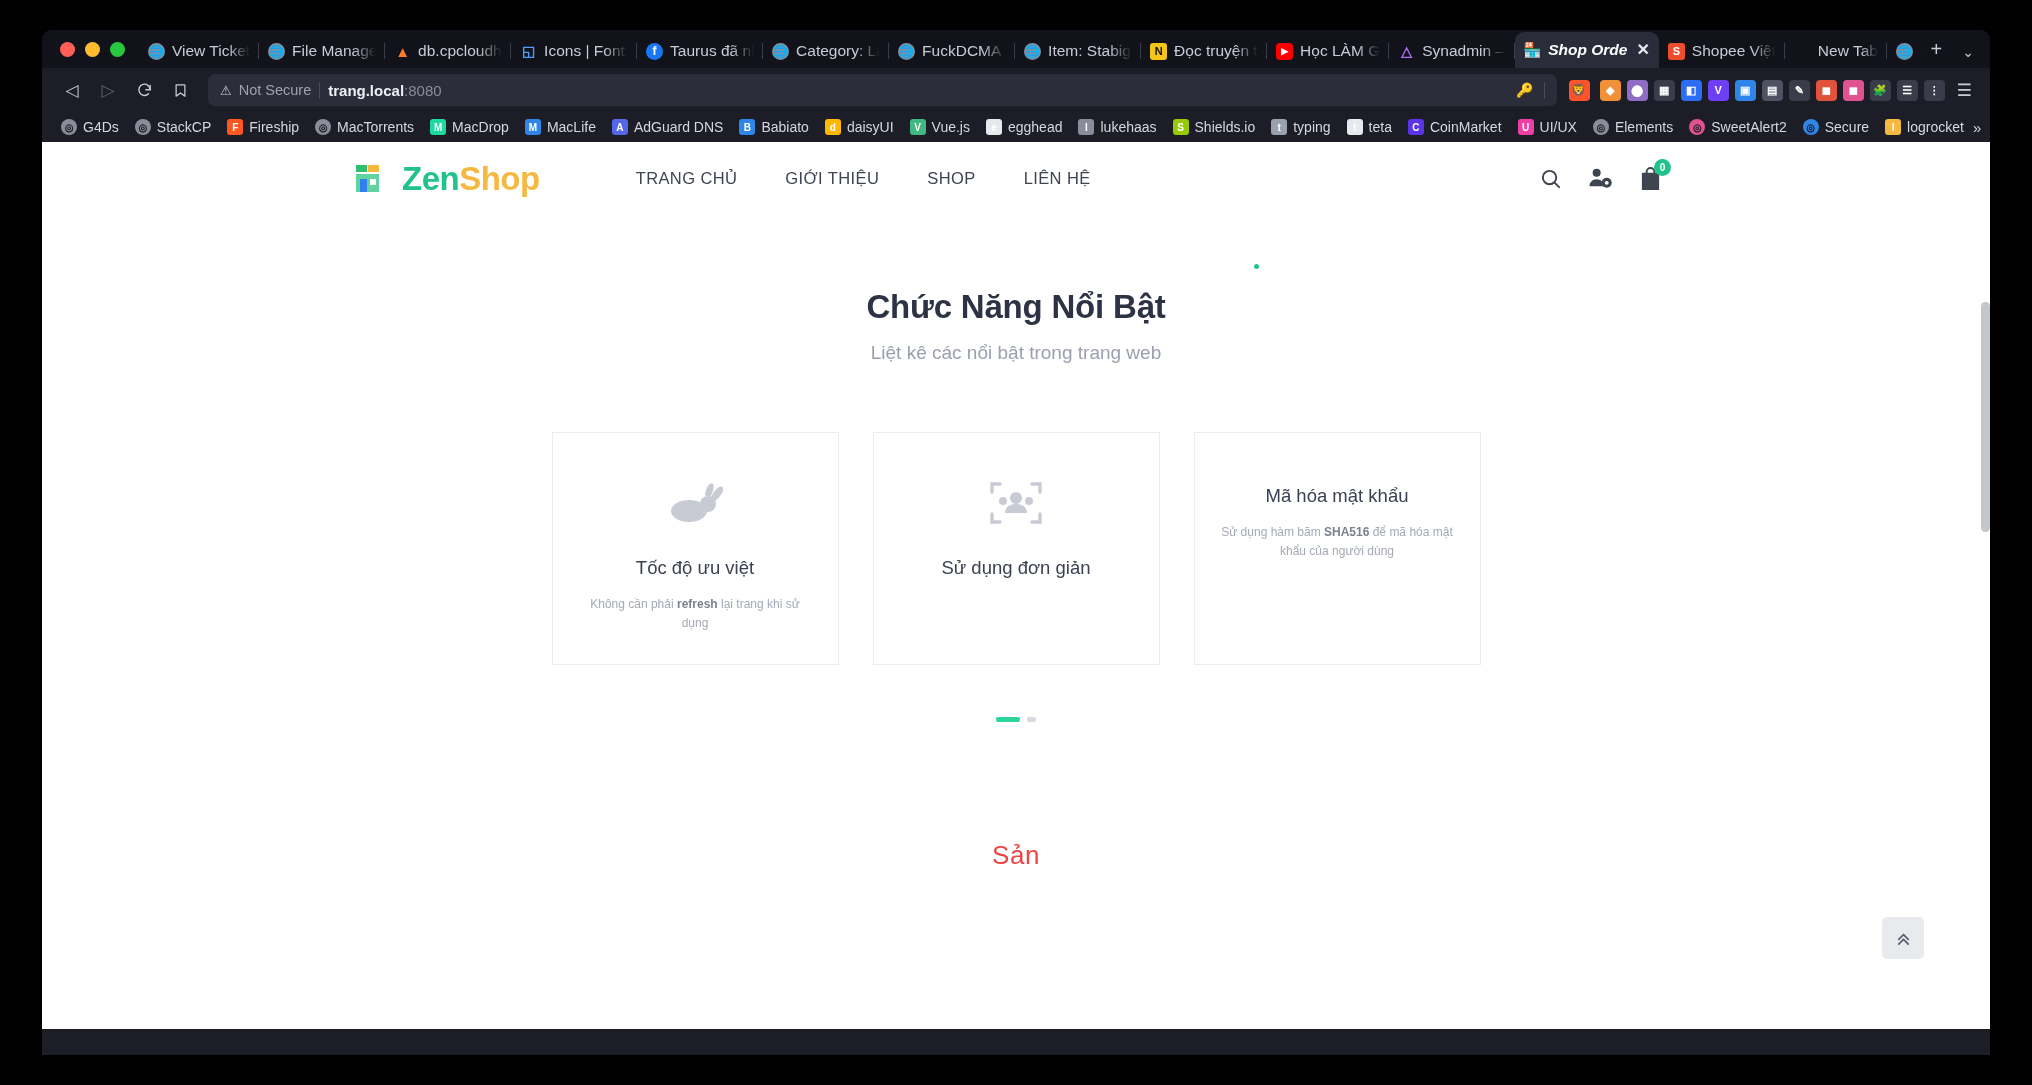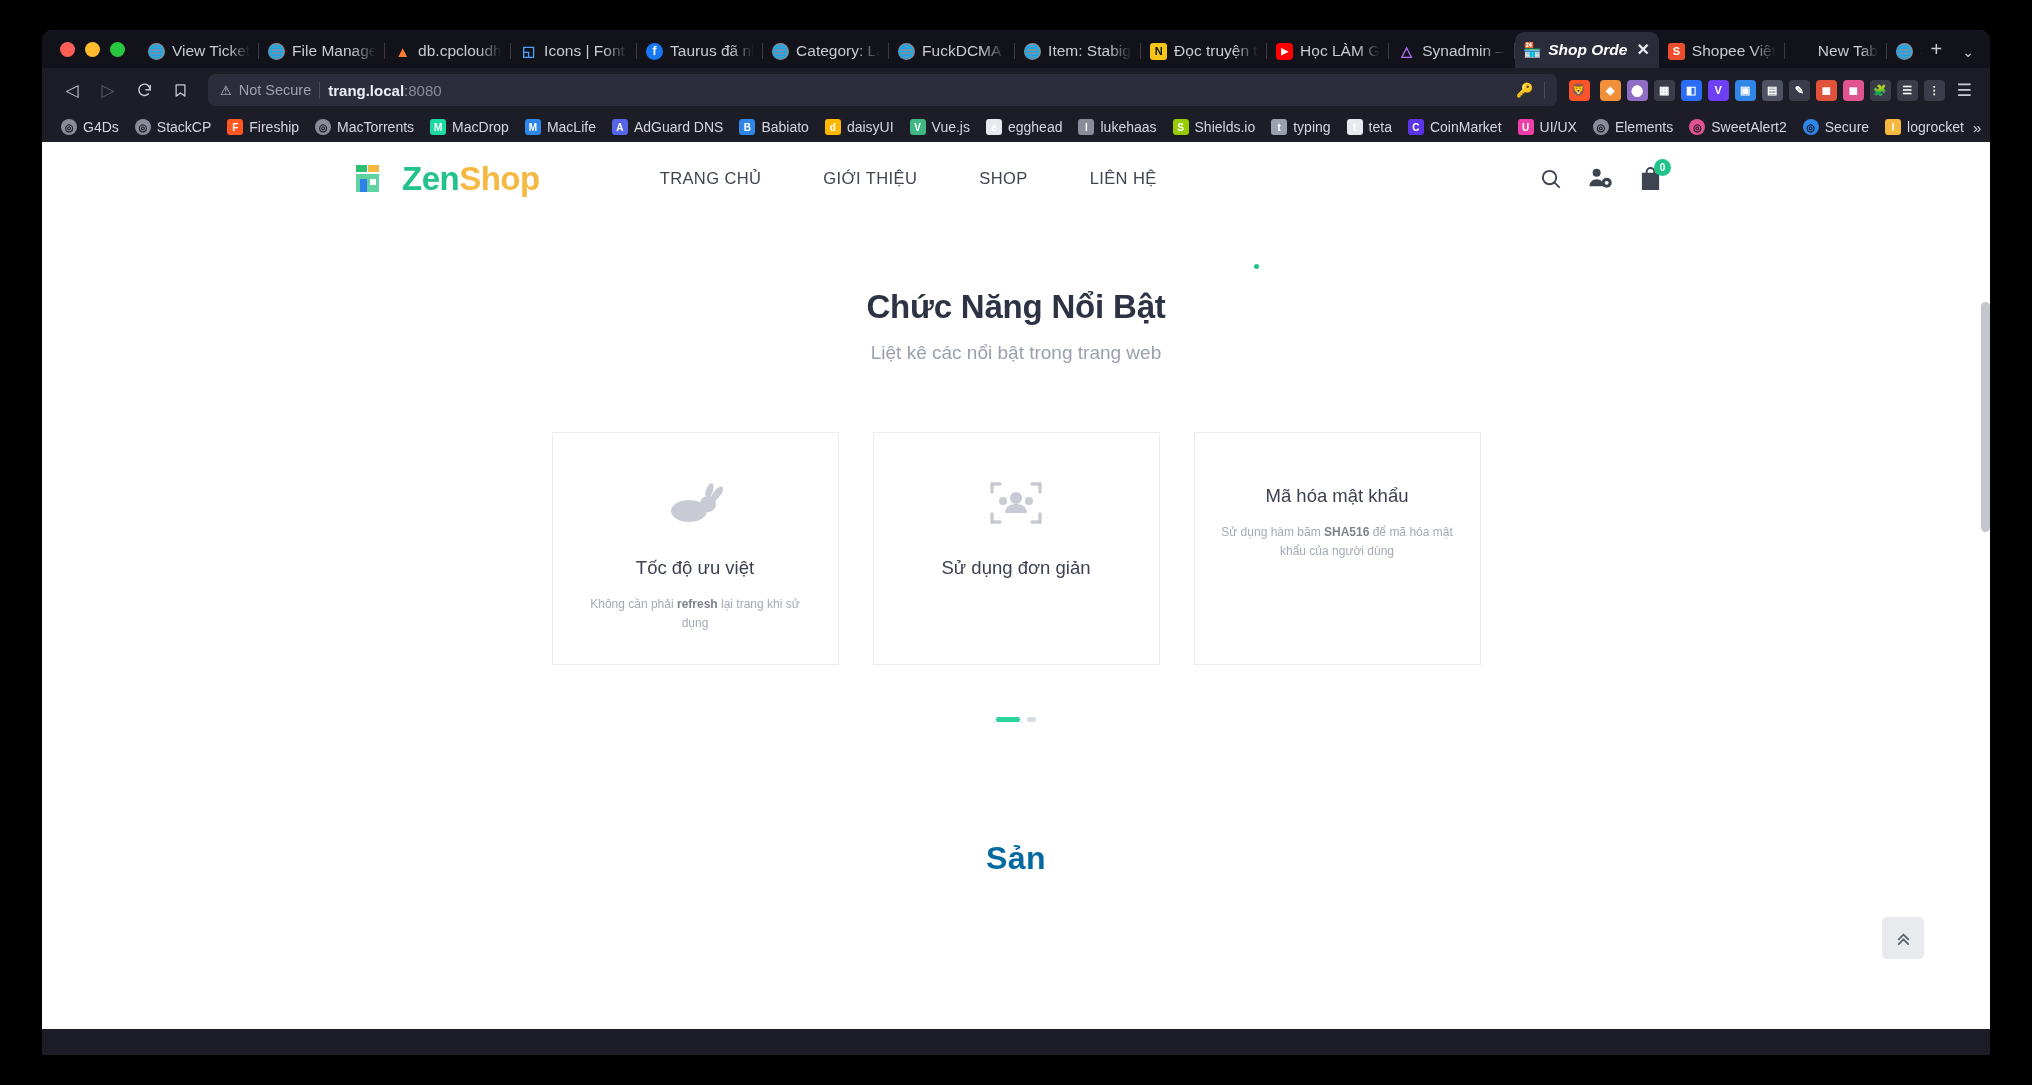--- a/index.html
+++ b/index.html
@@ -127,21 +127,21 @@
   .site-header {
     height: 74px; background: #fff; display: flex; align-items: center;
     padding: 0 8px 0 0; position: relative; border-bottom: 1px solid #fff;
   }
   .logo { display: flex; align-items: center; gap: 8px; margin-left: 312px; }
   .logo-mark { width: 40px; height: 36px; position: relative; }
   .logo-text { font-size: 33px; font-weight: bold; letter-spacing: -0.5px; }
   .logo-text .zen { color: #22c38a; }
   .logo-text .shop { color: #f5b942; }
 
-  .mainnav { display: flex; gap: 62px; margin-left: 120px; align-items: flex-end; }
+  .mainnav { display: flex; gap: 48px; margin-left: 96px; align-items: flex-end; }
   .navlink { font-size: 16.5px; color: #3f4451; letter-spacing: 0.4px; font-weight: 500; }
 
   .header-icons { margin-left: auto; margin-right: 320px; display: flex; align-items: center; gap: 26px; }
   .hicon { color: #3f4451; position: relative; display: flex; align-items: center; }
   .cart-badge {
     position: absolute; top: -7px; right: -9px; width: 17px; height: 17px;
     background: #22c38a; color: #fff; border-radius: 50%;
     font-size: 10px; display: flex; align-items: center; justify-content: center; font-weight: bold;
   }
 
@@ -157,21 +157,21 @@
   .card.tall { padding-bottom: 50px; }
   .card-ico { height: 72px; display: flex; align-items: center; justify-content: center; color: #c8cbd4; }
   .card-title { font-size: 18.5px; color: #3b4150; margin-top: 18px; font-weight: 500; }
   .card-desc { font-size: 12px; color: #a4a9b4; line-height: 1.62; margin-top: 16px; }
   .card-desc b { color: #7d828e; font-weight: bold; }
 
   .dots-row { display: flex; justify-content: center; gap: 7px; margin-top: 52px; }
   .cdot { width: 9px; height: 5px; border-radius: 2px; background: #d6dbe2; }
   .cdot.wide { width: 24px; background: #2bd49a; }
 
-  .next-peek { margin-top: 118px; font-size: 32px; color: #0369a1; font-weight: bold; letter-spacing: 0.5px; }
+  .next-peek { margin-top: 118px; font-size: 26px; color: #ef4444; font-weight: normal; letter-spacing: 0.5px; }
 
   .scrolltop {
     position: absolute; right: 66px; bottom: 70px; width: 42px; height: 42px;
     background: #e8eaee; border-radius: 5px; display: flex; align-items: center;
     justify-content: center; color: #5b6170; font-size: 19px;
   }
   .pagescroll {
     position: absolute; right: 0; top: 160px; width: 9px; height: 230px;
     background: #c3c6cd; border-radius: 5px;
   }

